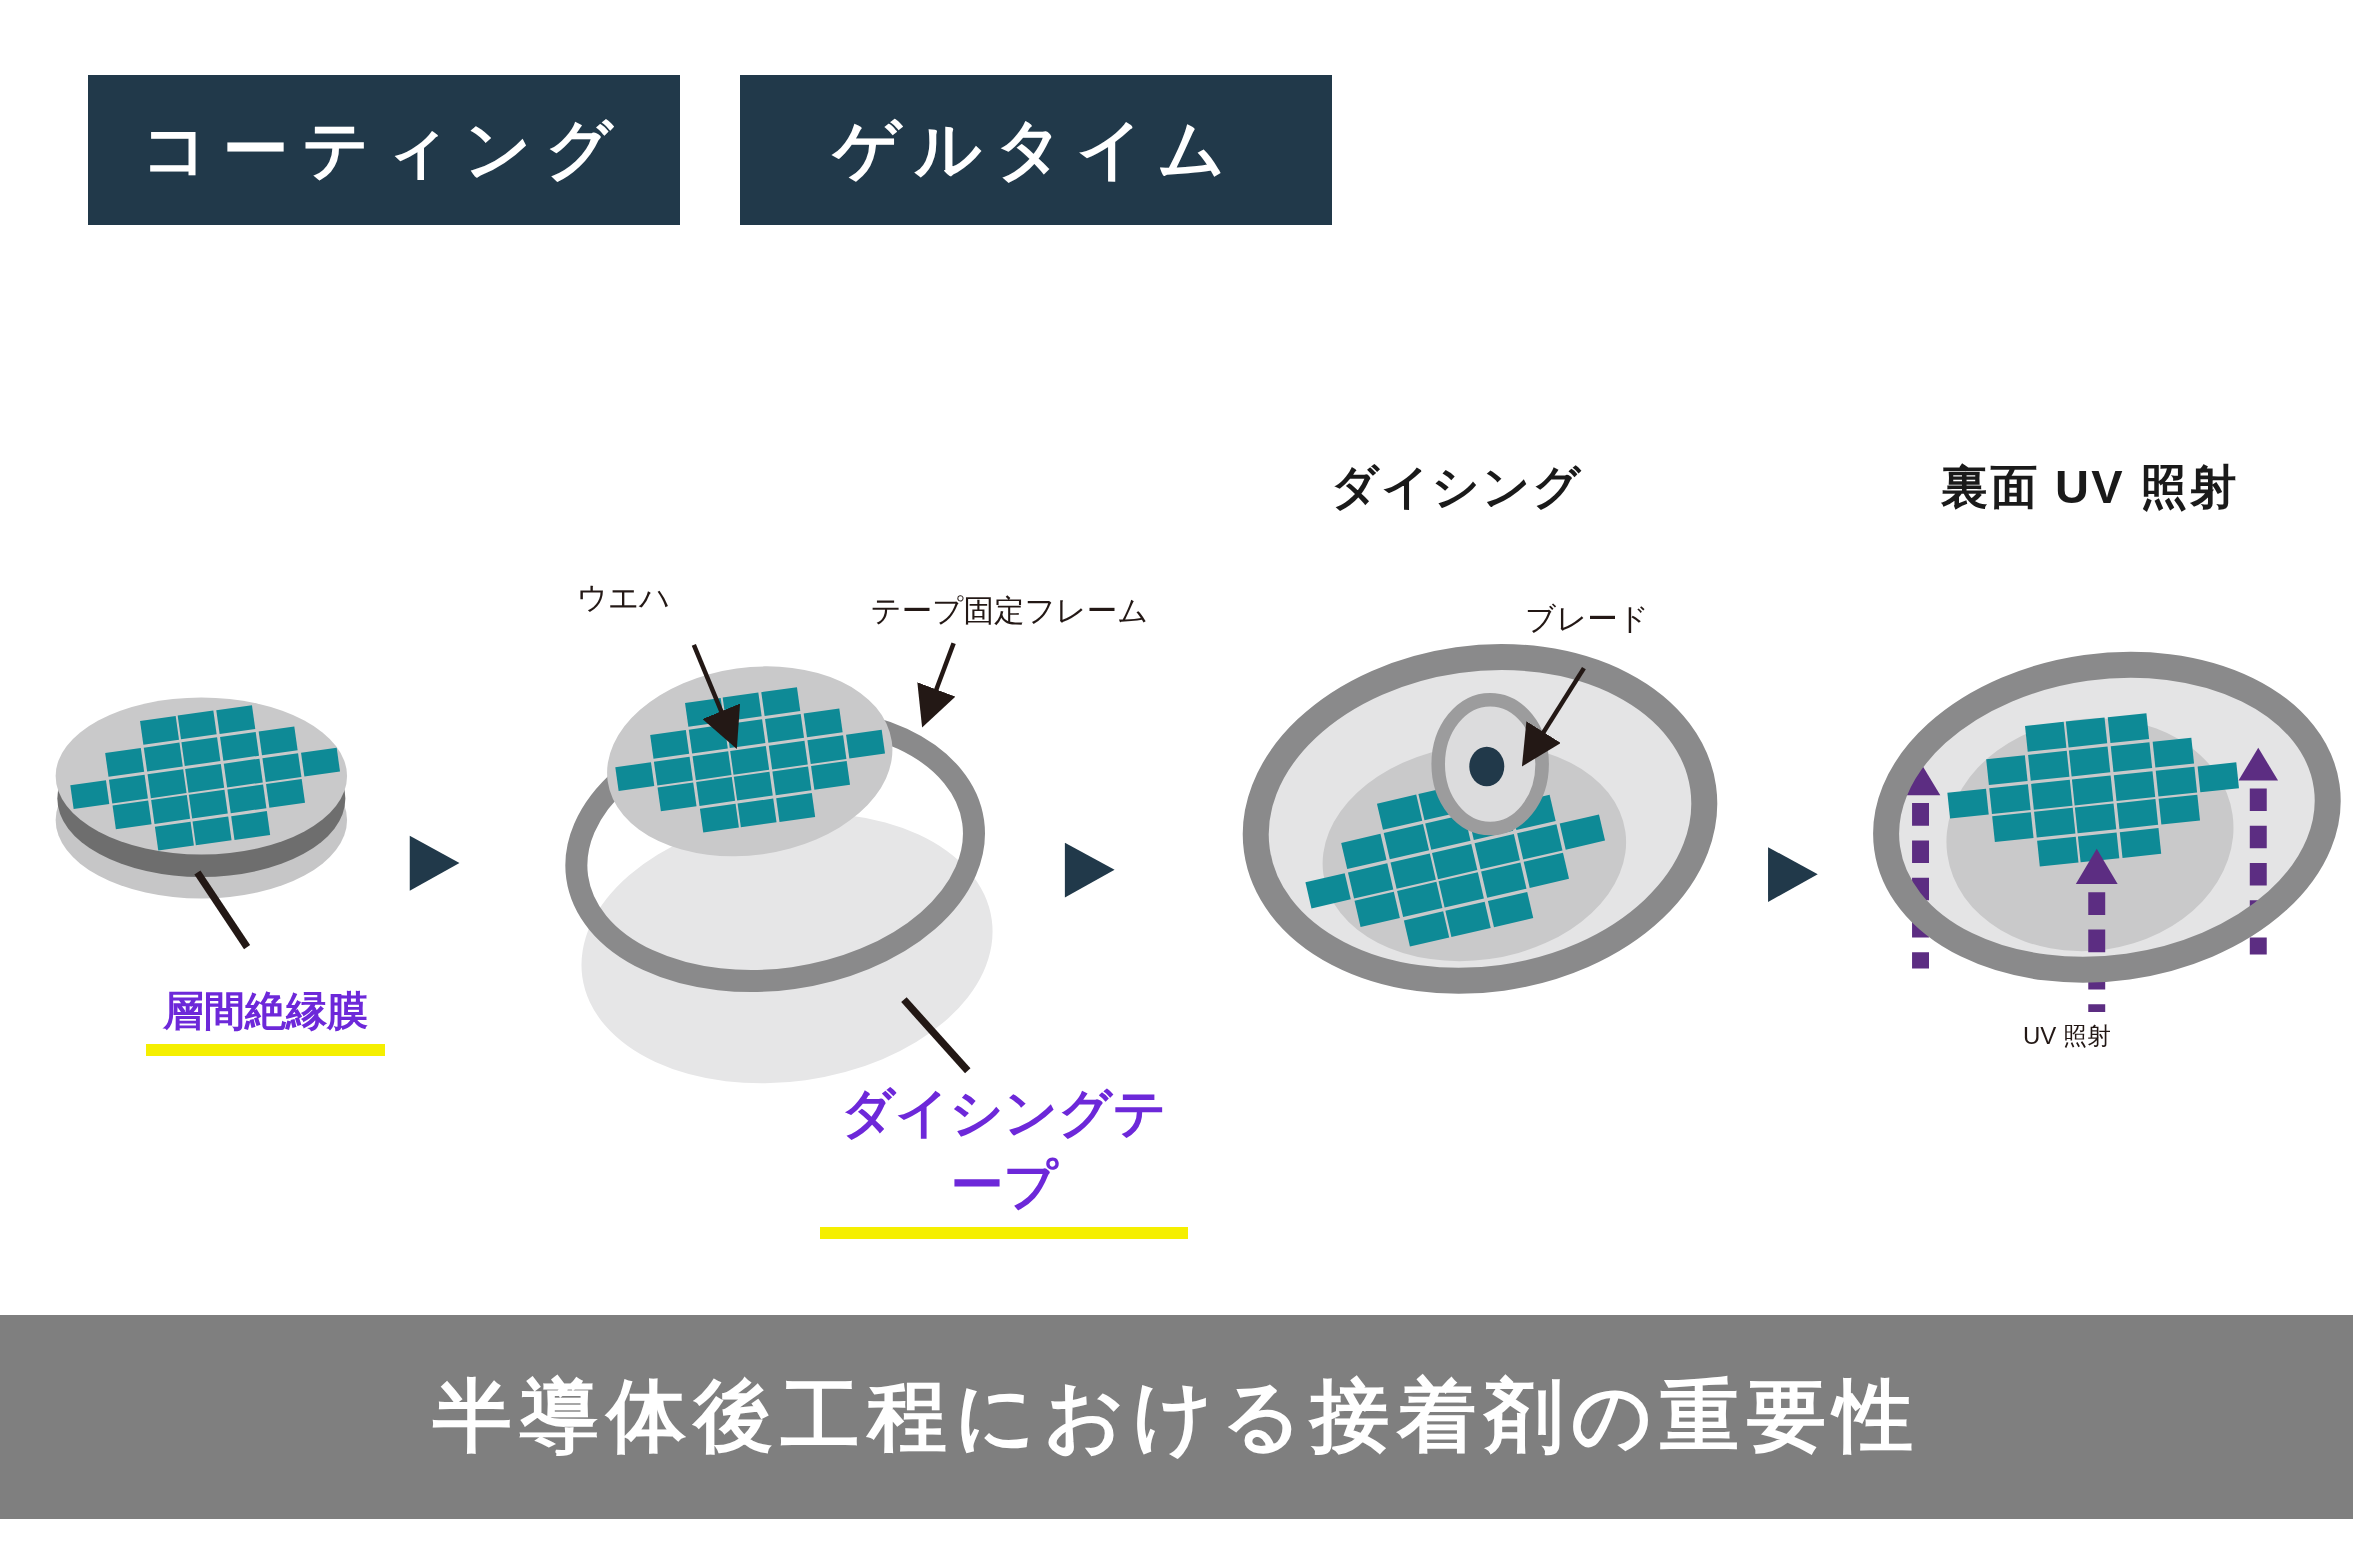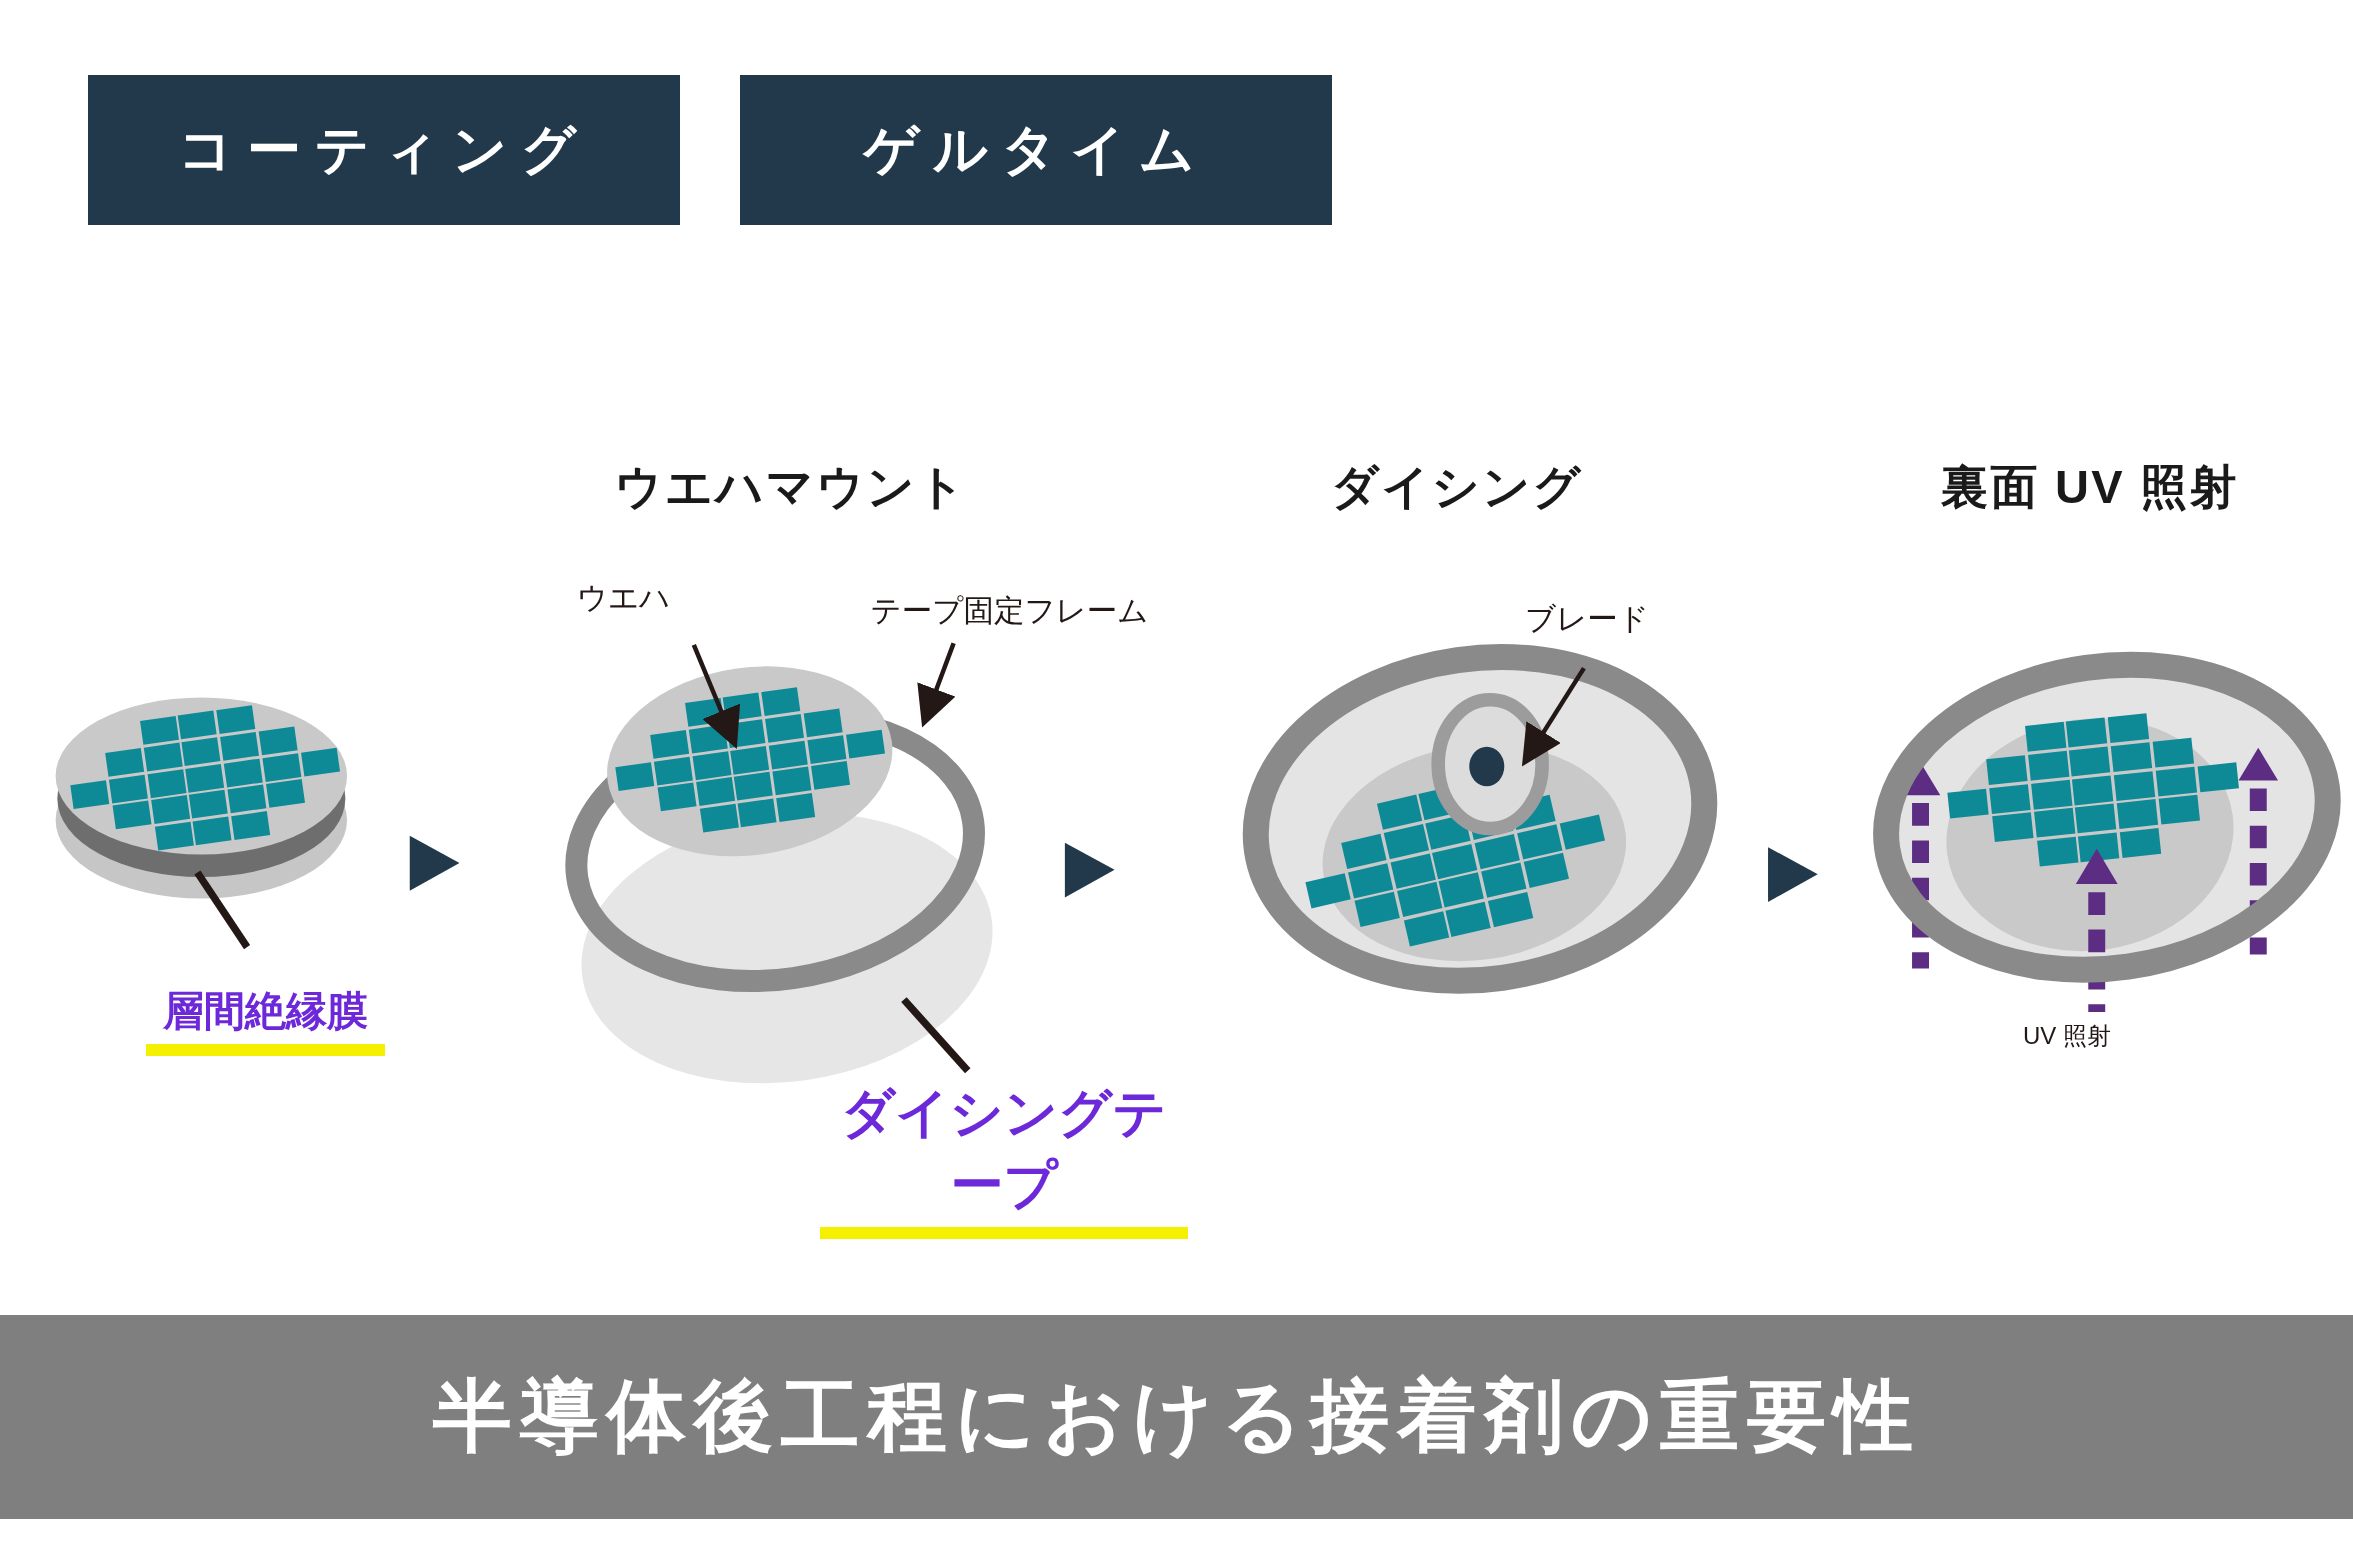--- a/index.html
+++ b/index.html
@@ -7,21 +7,21 @@
           font-family:"Liberation Sans","DejaVu Sans",sans-serif;background:#fff;}
   svg.layer{position:absolute;left:0;top:0;width:2354px;height:1565px;}
   #layerA{z-index:1;}
   .die-grid{position:absolute;z-index:2;display:flex;flex-direction:column;gap:2.8px;align-items:center;}
   .die-row{display:flex;gap:2.8px;}
   .die{width:36px;height:24px;background:var(--teal);}
   #layerB{z-index:3;}
 
   
   .tag-box{position:absolute;top:75px;width:592px;height:150px;background:var(--navy);
-           color:#ffffff;font-weight:bold;font-size:54px;letter-spacing:13.6px;
+           color:#ffffff;font-weight:bold;font-size:66px;letter-spacing:13.6px;
            display:flex;align-items:center;justify-content:center;z-index:4;}
   #tag-coating{left:88px;}
   #tag-geltime{left:740px;}
 
   
   .stage-title{position:absolute;top:456px;font-weight:800;font-size:47px;color:#1a1a1a;
                letter-spacing:2.3px;text-align:center;z-index:4;}
   #title-mount{left:613px;width:356px;}
   #title-dicing{left:1282px;width:350px;}
   #title-uv{left:1915px;width:350px;}
@@ -271,21 +271,20 @@
     </g>
   </svg>
 
   <div class="tag-box" id="tag-coating">
     <span>コーティング</span>
   </div>
   <div class="tag-box" id="tag-geltime">
     <span>ゲルタイム</span>
   </div>
 
-  <div class="stage-title" id="title-mount">ウエハマウント</div>
   <div class="stage-title" id="title-dicing">ダイシング</div>
   <div class="stage-title" id="title-uv">裏面 UV 照射</div>
 
   <div class="small-label" id="lbl-wafer">ウエハ</div>
   <div class="small-label" id="lbl-frame">テープ固定フレーム</div>
   <div class="small-label" id="lbl-blade">ブレード</div>
   <div class="small-label" id="lbl-uv">UV 照射</div>
 
   <div class="bold-callout" id="lbl-film">層間絶縁膜</div>
   <div class="bold-callout" id="lbl-tape">ダイシングテープ</div>

